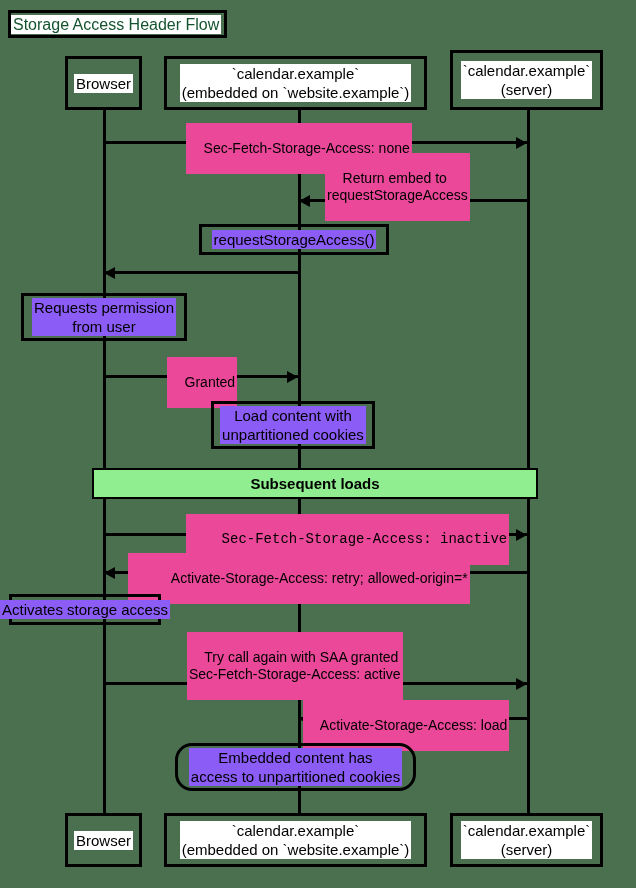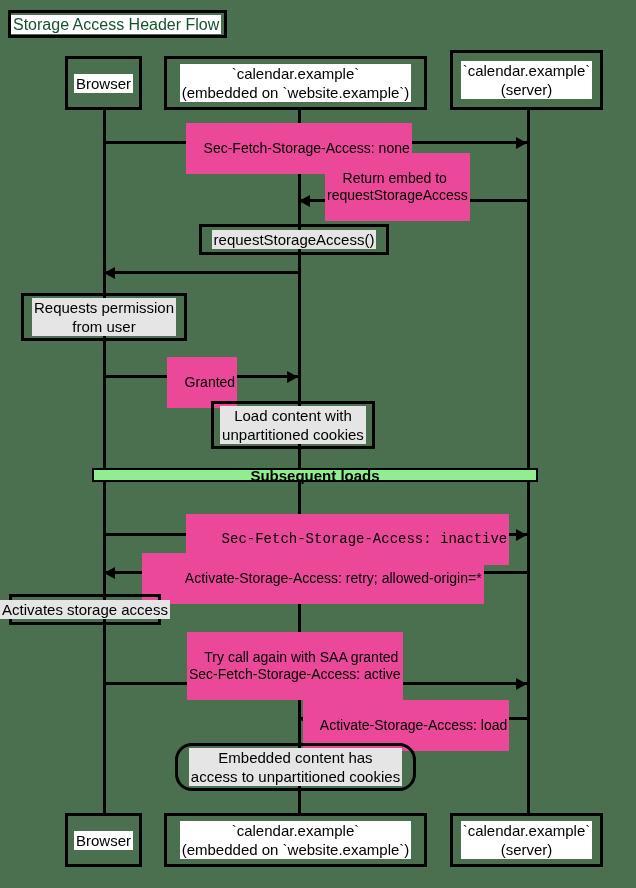--- a/index.html
+++ b/index.html
@@ -53,21 +53,21 @@
     text-align:left;white-space:pre;padding:0 2px;z-index:5;
   }
 
   
   .note{
     border:3px solid #000;background:transparent;
     display:flex;align-items:center;justify-content:center;
     z-index:5;
   }
   .note .txt{
-    background:#e5e5e5;color:#000;font-size:15px;line-height:19px;
+    background:#8b5cf6;color:#000;font-size:15px;line-height:19px;
     text-align:center;white-space:pre;padding:0 2px;
   }
 
   
   .section-bar{
     border:2px solid #000;
     display:flex;align-items:center;justify-content:center;
     z-index:5;
   }
   .section-bar .txt{
@@ -131,31 +131,31 @@
     <span>Granted</span>
   </div>
   <div class="abs msg-line" style="left:102.5px;top:375px;width:195px;"></div>
   <div class="abs arrow-head right" style="left:287px;top:370.5px;"></div>
 
   <div class="abs note" style="left:211px;top:401px;width:164px;height:48px;">
     <span class="txt">Load content with
 unpartitioned cookies</span>
   </div>
 
-  <div class="abs section-bar" style="left:92px;top:468px;width:446px;height:14px;background:#90ee90;">
+  <div class="abs section-bar" style="left:92px;top:468px;width:446px;height:31px;background:#90ee90;">
     <span class="txt">Subsequent loads</span>
   </div>
 
   <div class="abs msg-label" style="left:186px;top:514px;font-family:Liberation Mono, monospace;">
     <span>Sec-Fetch-Storage-Access: inactive</span>
   </div>
   <div class="abs msg-line" style="left:102.5px;top:533px;width:424px;"></div>
   <div class="abs arrow-head right" style="left:516px;top:528.5px;"></div>
 
-  <div class="abs msg-label" style="left:142px;top:553px;padding-left:28px;">
+  <div class="abs msg-label" style="left:128px;top:553px;padding-left:28px;">
     <span>Activate-Storage-Access: retry; allowed-origin=*</span>
   </div>
   <div class="abs msg-line" style="left:102.5px;top:571px;width:424px;"></div>
   <div class="abs arrow-head left" style="left:104px;top:566.5px;"></div>
 
   <div class="abs note" style="left:9px;top:594px;width:152px;height:31px;">
     <span class="txt">Activates storage access</span>
   </div>
 
   <div class="abs msg-label" style="left:187px;top:632px;">

